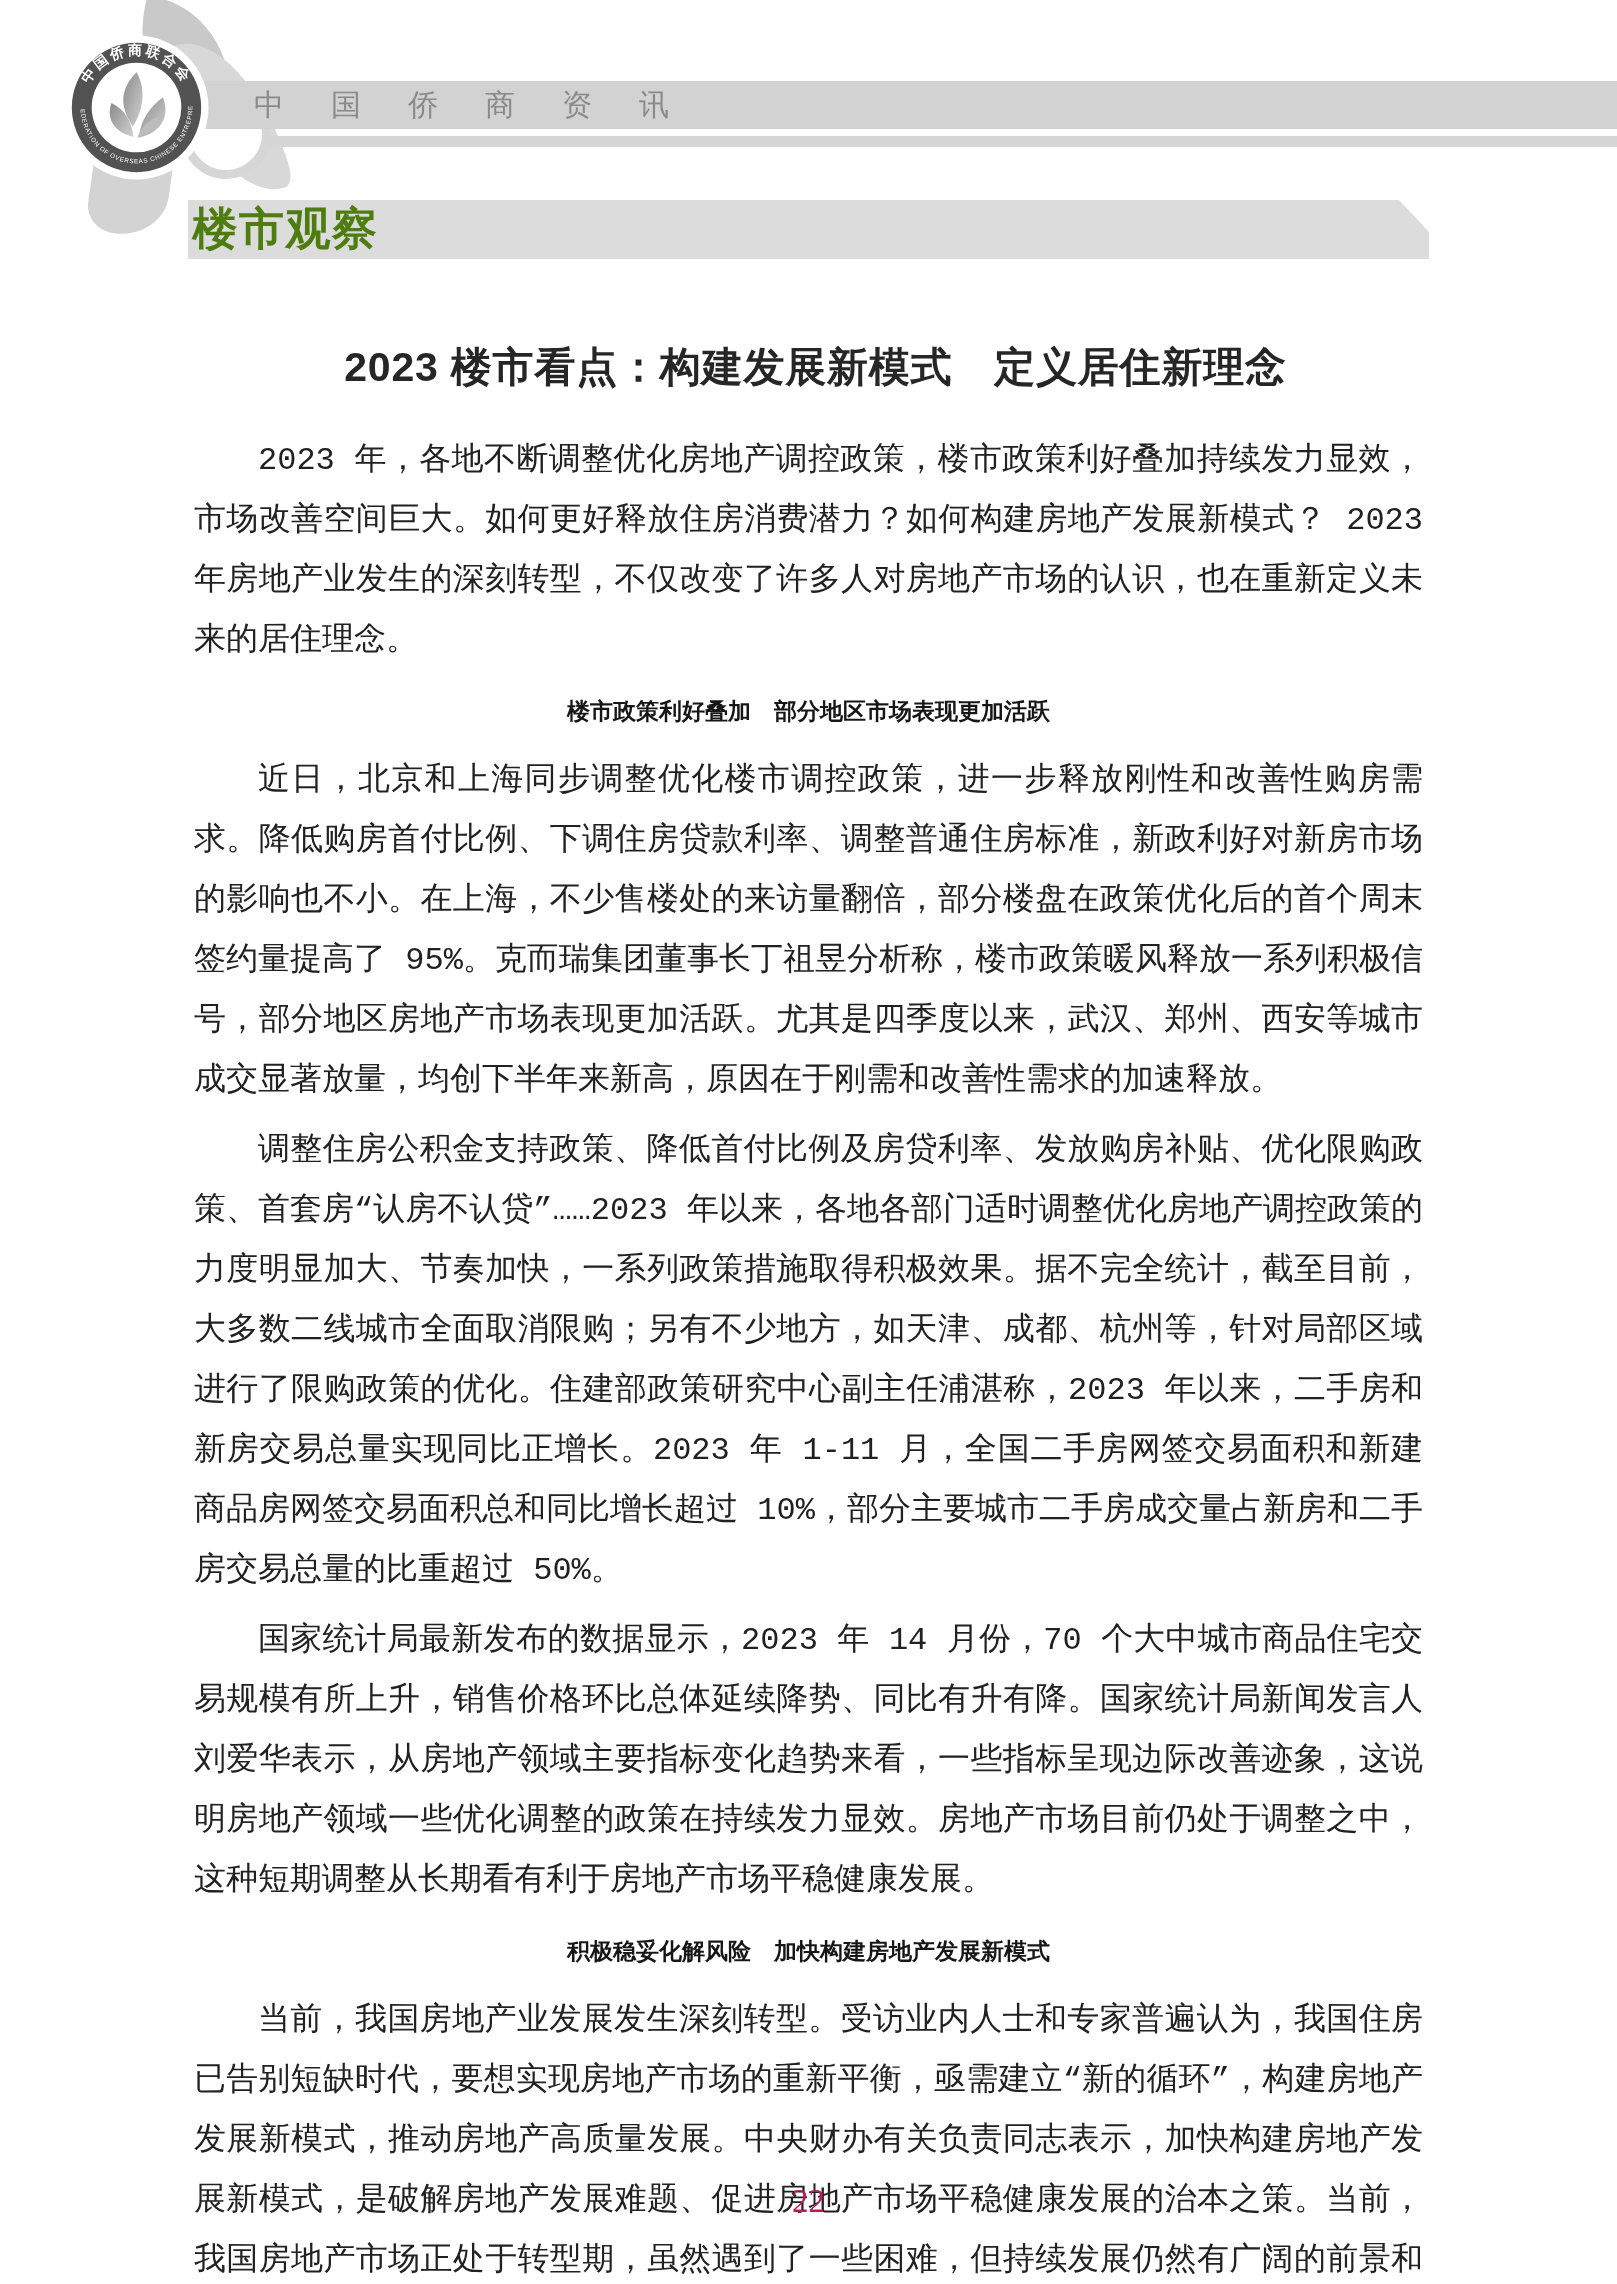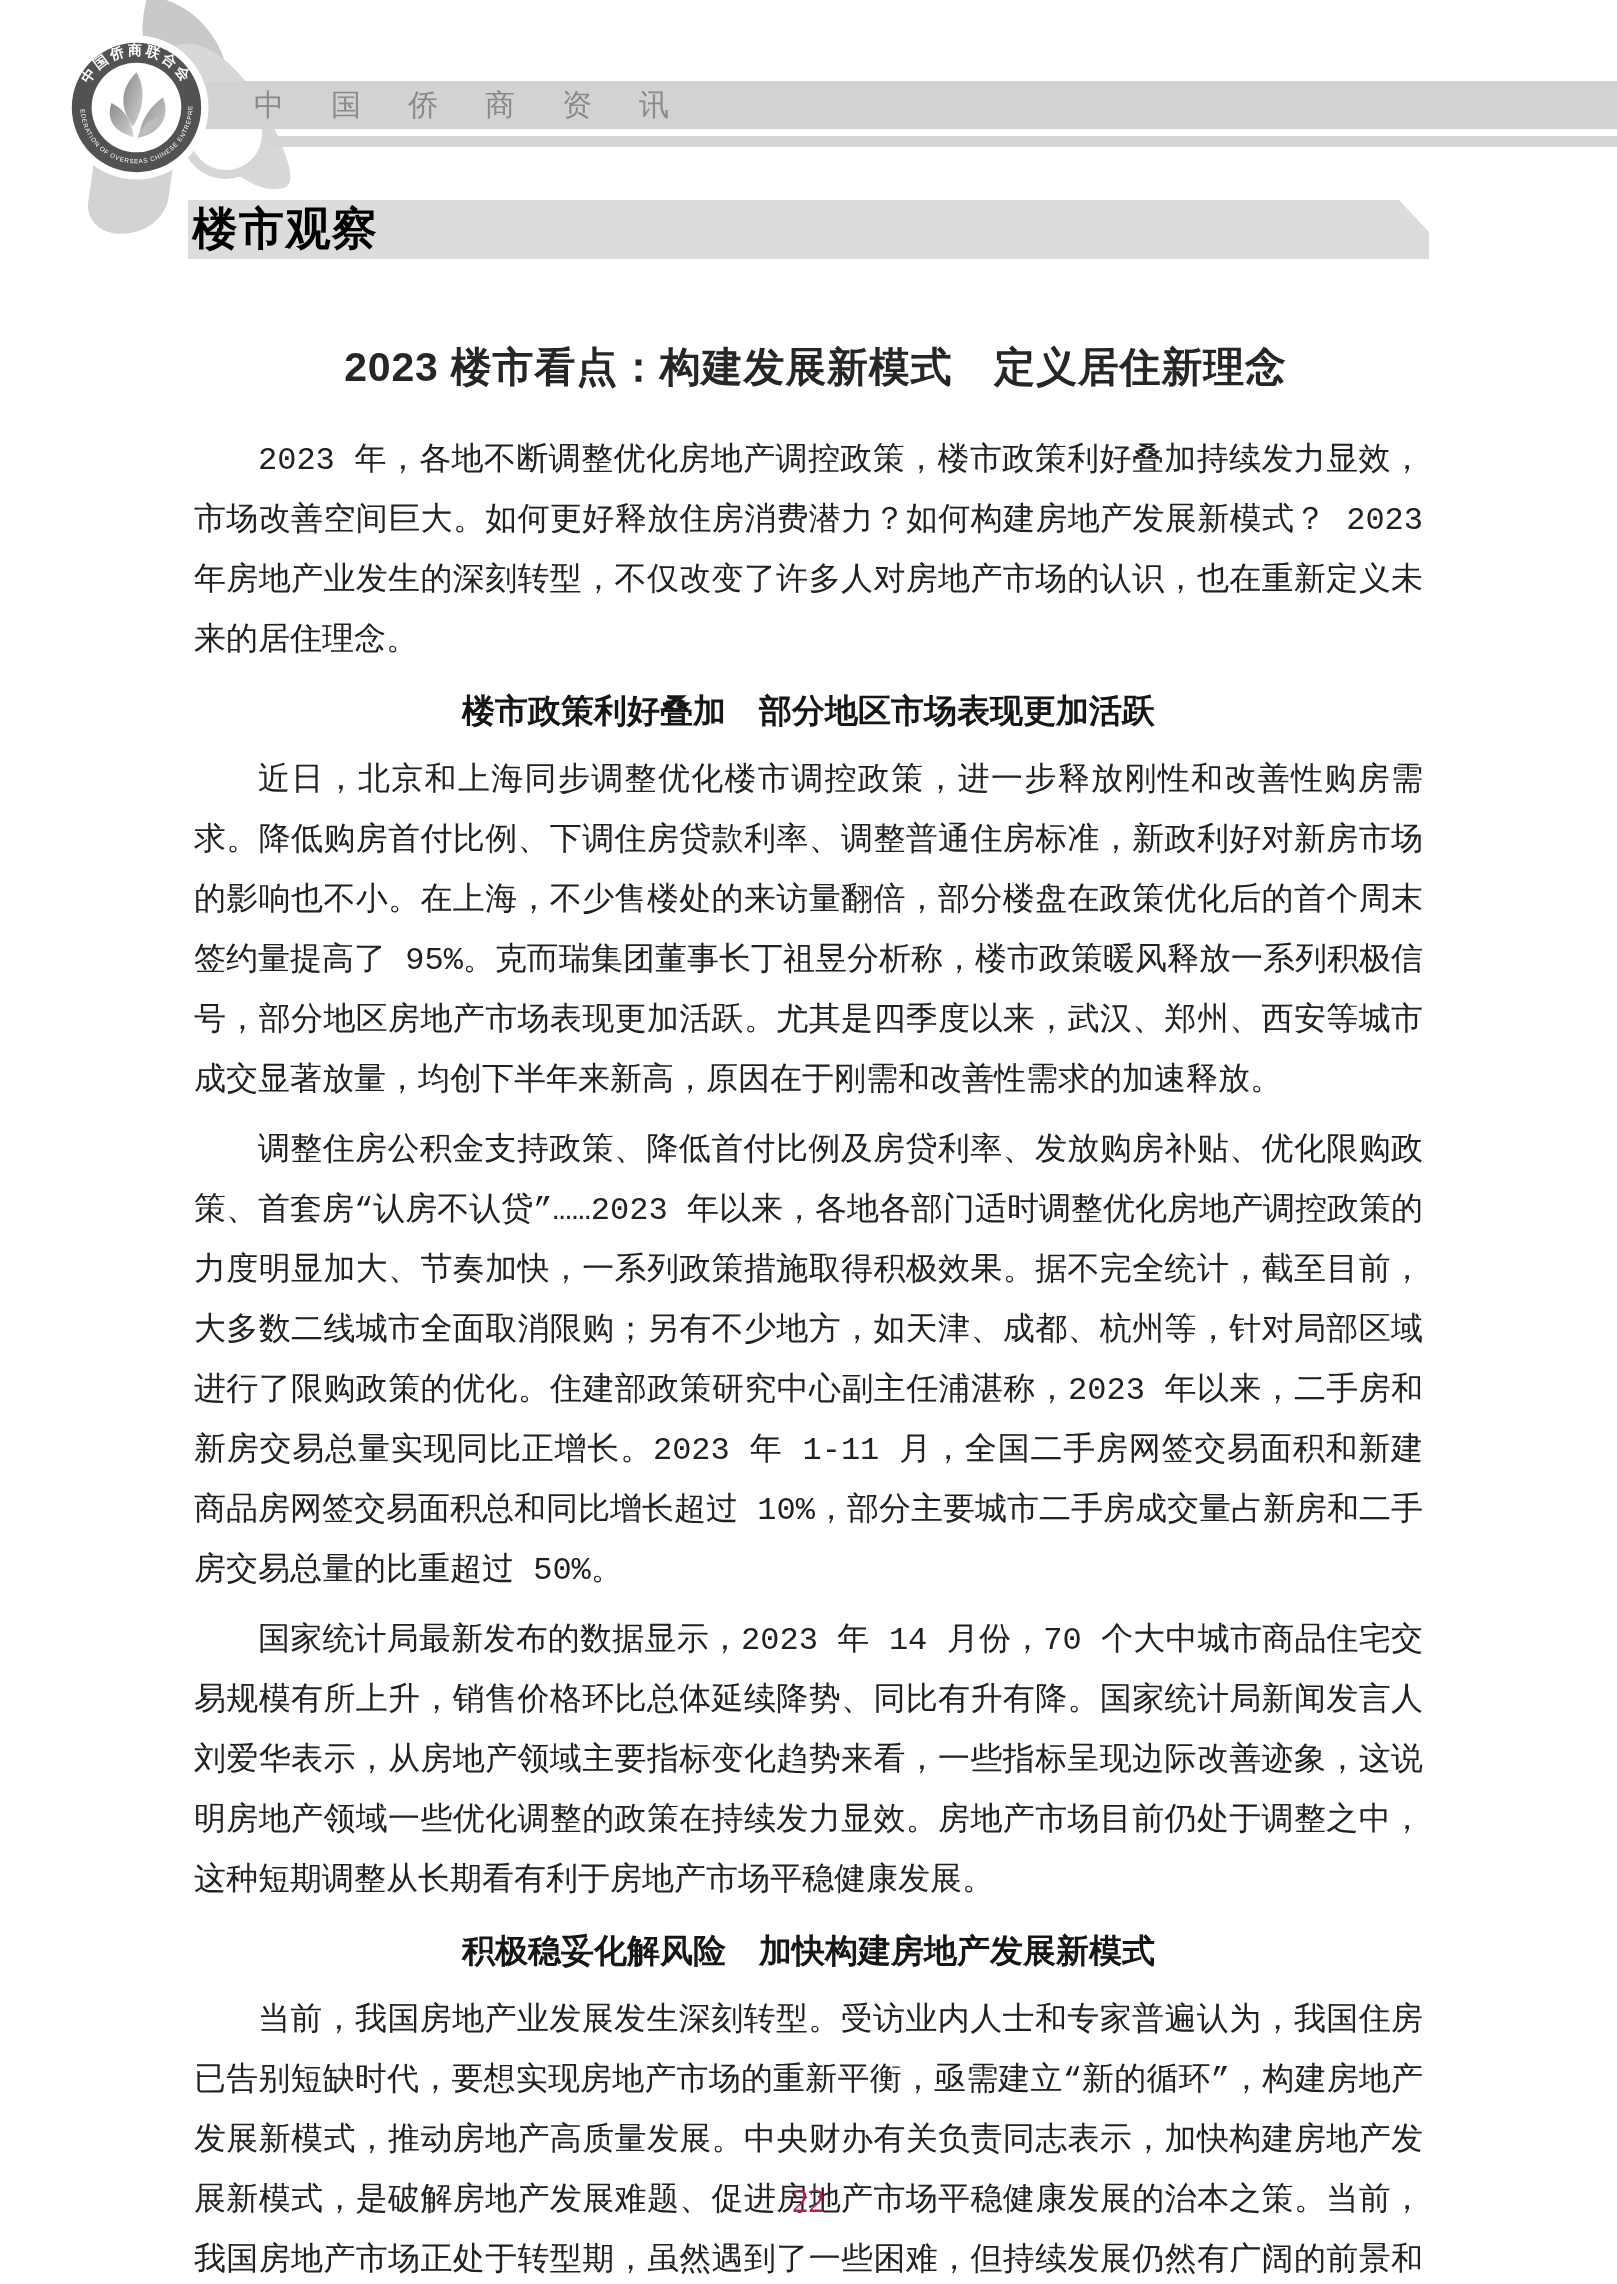--- a/index.html
+++ b/index.html
@@ -23,29 +23,29 @@
   .deco-ring{position:absolute;left:181px;top:89px;width:72px;height:72px;
     border:9.8px solid #d6d6d6;background:#fff;border-radius:50%;z-index:1;}
 
   .logo{position:absolute;left:63px;top:34px;width:147px;height:147px;z-index:3;}
 
   
   .section-banner{position:absolute;left:188px;top:200px;width:1241px;height:59px;
     background:#dcdcdc;z-index:2;display:flex;align-items:center;
     clip-path:polygon(0 0,1211px 0,1241px 32px,1241px 59px,0 59px);}
   .section-banner .banner-label{font-family:"Liberation Serif",serif;font-weight:700;
-    font-size:45px;color:#000000;margin-left:4.5px;letter-spacing:1.5px;line-height:59px;}
+    font-size:45px;color:#4d7c0f;margin-left:4.5px;letter-spacing:1.5px;line-height:59px;}
 
   
   .article-title{position:absolute;left:191px;top:340px;width:1249px;margin:0;
     text-align:center;font-size:41px;font-weight:700;color:#262626;letter-spacing:0.8px;}
   .article-body{position:absolute;left:184px;top:421px;width:1249px;
     font-size:32px;line-height:60px;color:#212121;text-align:justify;}
   .para{margin:10px;text-indent:2em;font-family:Liberation Mono, monospace;}
-  .subhead{margin:0;font-size:33px;font-weight:700;text-align:center;
+  .subhead{margin:0;font-size:23px;font-weight:700;text-align:center;
     color:#161616;line-height:60px;}
 
   .page-number{position:absolute;left:0;top:2183px;width:100%;text-align:center;
     font-family:"Liberation Serif",serif;font-size:33px;color:#be185d;}
 </style>
 </head>
 <body>
 
 <div class="page">
 

